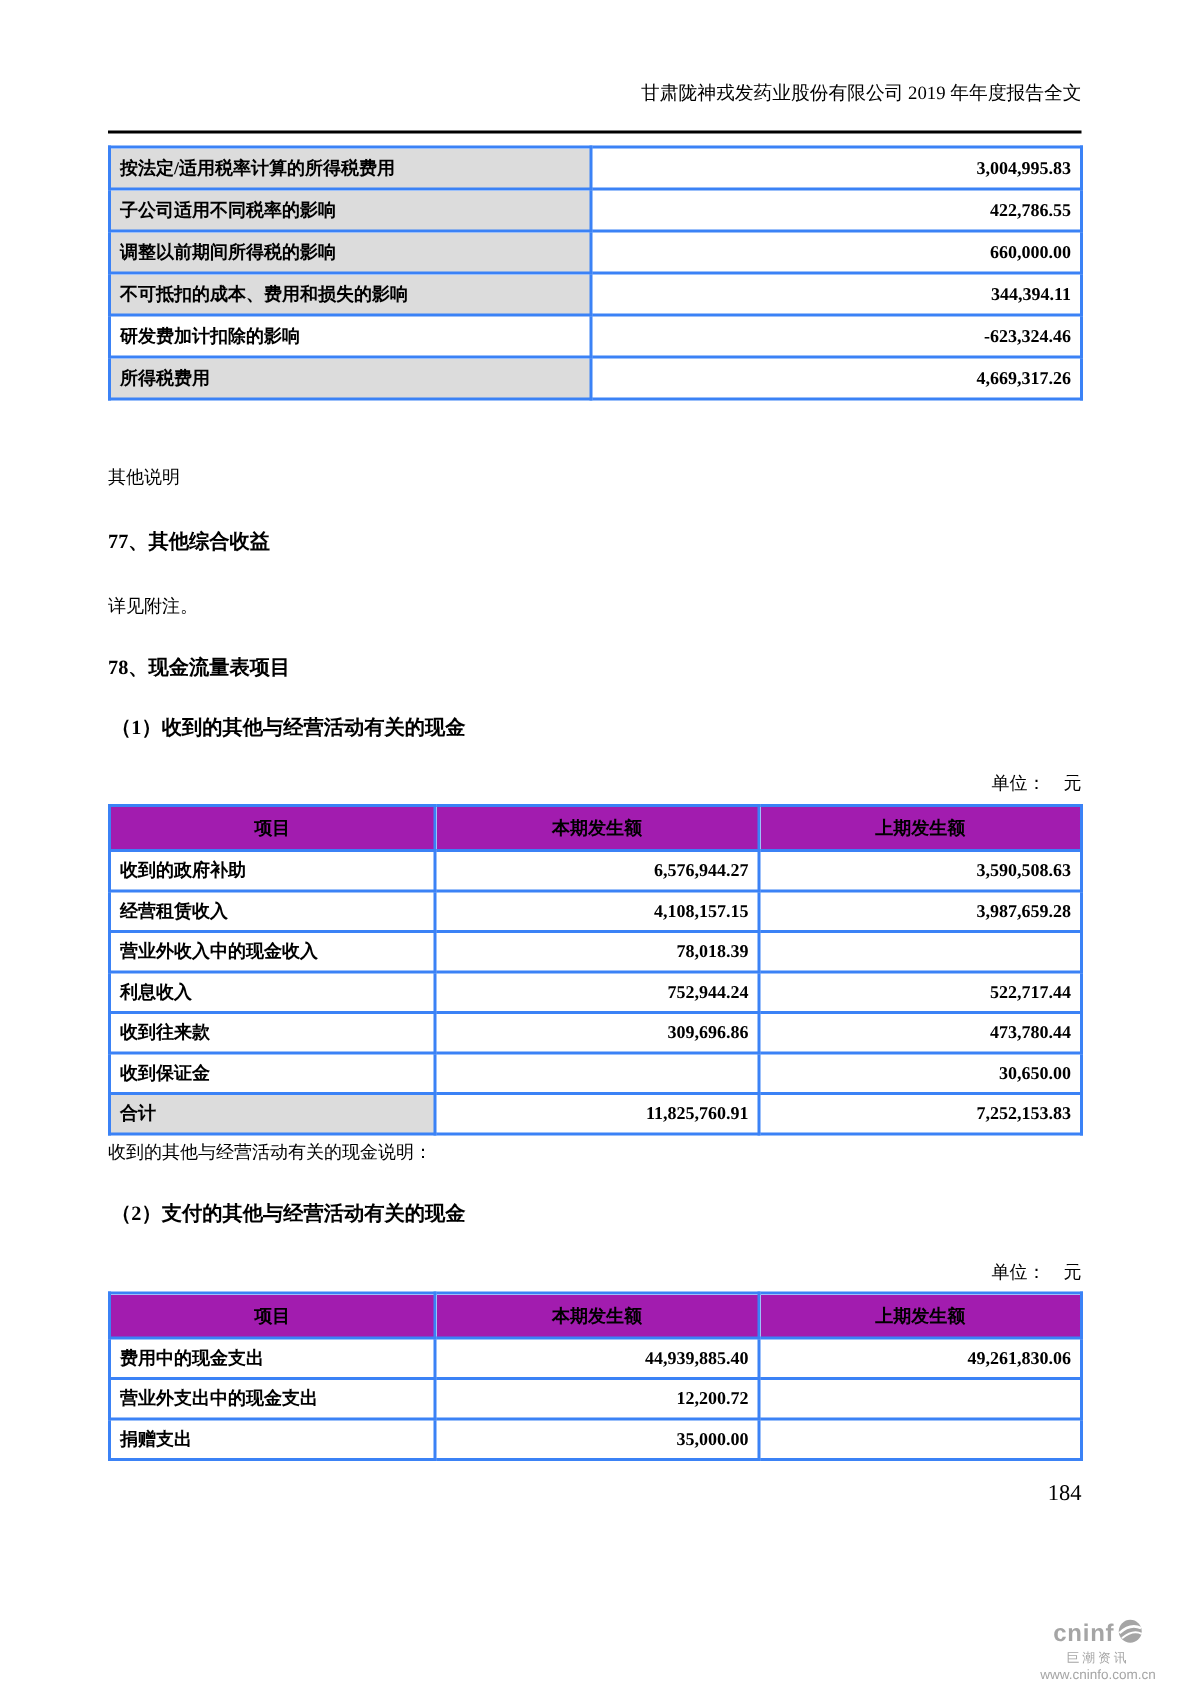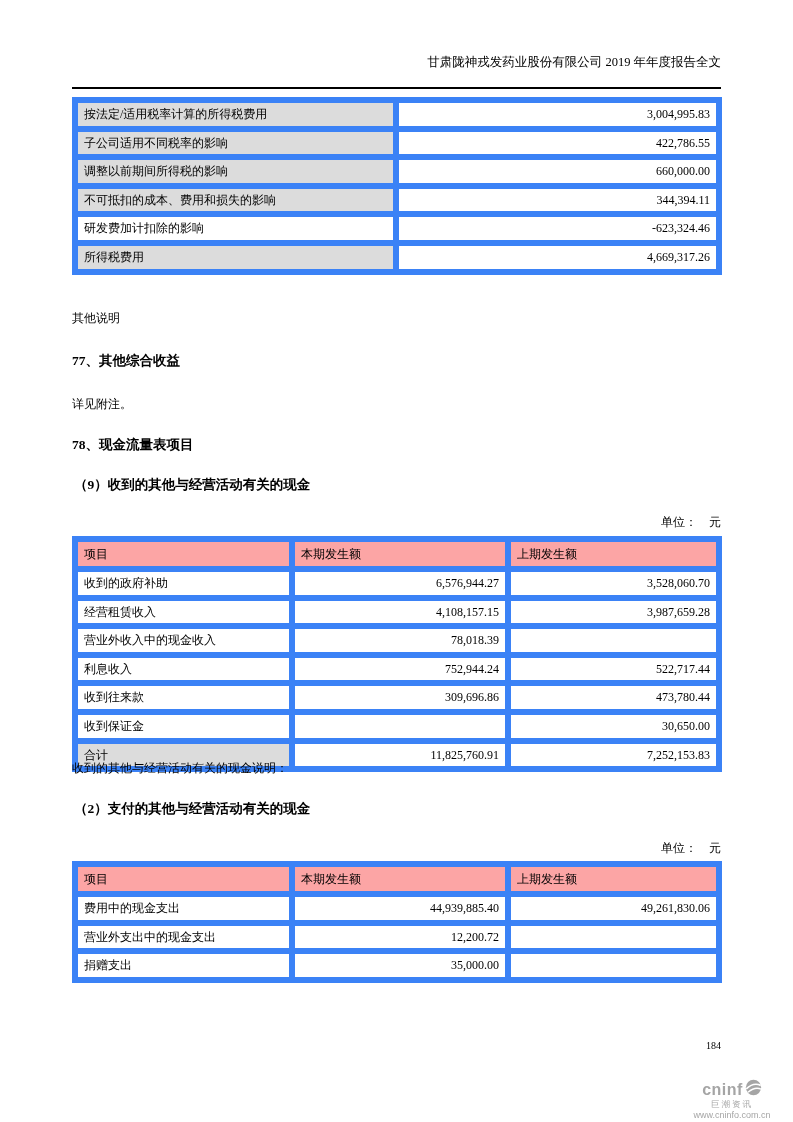--- a/index.html
+++ b/index.html
@@ -29,28 +29,28 @@
   .tbl {
     position: absolute;
     left: 72px;
     width: 650px;
     border-collapse: collapse;
     table-layout: fixed;
     border: 2px solid #000;
     font-size: 12px;
   }
   .tbl td, .tbl th {
-    border: 6px solid #3b82f6;
+    border: 2px solid #3b82f6;
     padding: 2px 6px;
     vertical-align: middle;
-    font-weight: normal;
+    font-weight: bold;
     overflow: hidden;
     line-height: 1.55;
   }
-  .tbl th { text-align: left; background: #fca5a5; }
+  .tbl th { text-align: center; background: #a21caf; }
   .gray { background: #dcdcdc; }
   .val { text-align: right; padding-right: 4px; }
   .tbl-tax tr { height: 28px; }
   .tbl-tax tr.tall { height: 46px; }
   .tbl-flow tr.hdr { height: 30px; }
   .tbl-flow tr { height: 27px; }
 
   
   .note { position: absolute; left: 72px; font-size: 12px; }
   .hsec { position: absolute; left: 72px; font-size: 13.5px; font-weight: bold; }
@@ -58,25 +58,25 @@
   .unit {
     position: absolute;
     left: 72px;
     width: 649px;
     text-align: right;
     font-size: 12px;
     white-space: pre;
   }
   .page-number {
     position: absolute;
-    top: 1040px;
+    top: 988px;
     left: 72px;
     width: 649px;
     text-align: right;
-    font-size: 10px;
+    font-size: 15px;
   }
 
   
   .cninfo-logo {
     position: absolute;
     top: 1079px;
     right: 6px;
     color: #a5a5a5;
     text-align: center;
     line-height: 1.15;
@@ -135,40 +135,40 @@
   </table>
 
   <div class="note" style="top:310px;">其他说明</div>
 
   <div class="hsec" style="top:352px;">77、其他综合收益</div>
 
   <div class="note" style="top:396px;">详见附注。</div>
 
   <div class="hsec" style="top:436px;">78、现金流量表项目</div>
 
-  <div class="hsub" style="top:476px;">（9）收到的其他与经营活动有关的现金</div>
+  <div class="hsub" style="top:476px;">（1）收到的其他与经营活动有关的现金</div>
 
   <div class="unit" style="top:514px;">单位：    元</div>
 
   <table class="tbl tbl-flow" style="top:536px;">
     <colgroup>
         <col style="width:217px">
         <col style="width:216px">
         <col>
       </colgroup>
     <tbody>
       <tr class="hdr">
         <th>项目</th>
         <th>本期发生额</th>
         <th>上期发生额</th>
       </tr>
       <tr>
         <td>收到的政府补助</td>
         <td class="val">6,576,944.27</td>
-        <td class="val">3,528,060.70</td>
+        <td class="val">3,590,508.63</td>
       </tr>
       <tr>
         <td>经营租赁收入</td>
         <td class="val">4,108,157.15</td>
         <td class="val">3,987,659.28</td>
       </tr>
       <tr>
         <td>营业外收入中的现金收入</td>
         <td class="val">78,018.39</td>
         <td class="val"></td>

